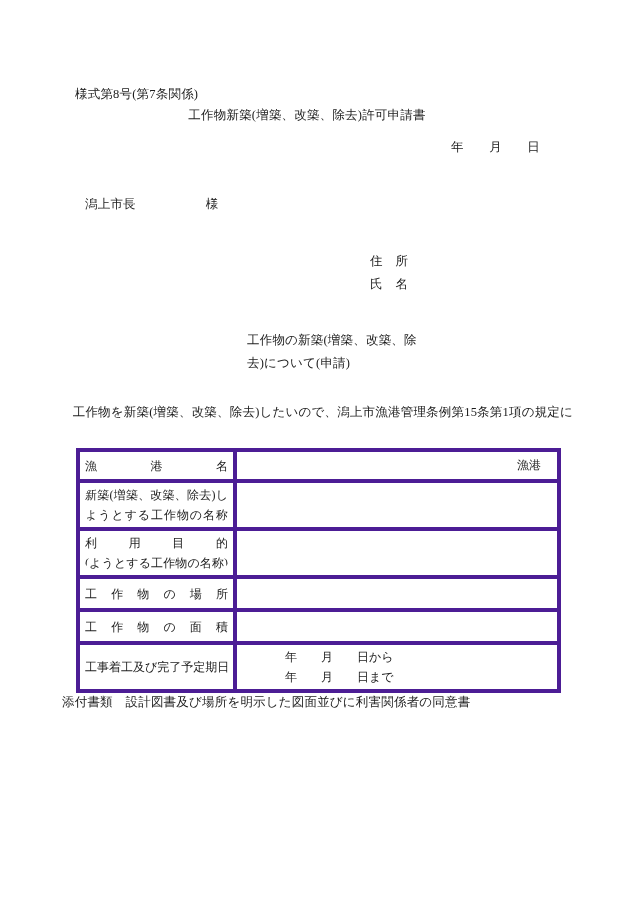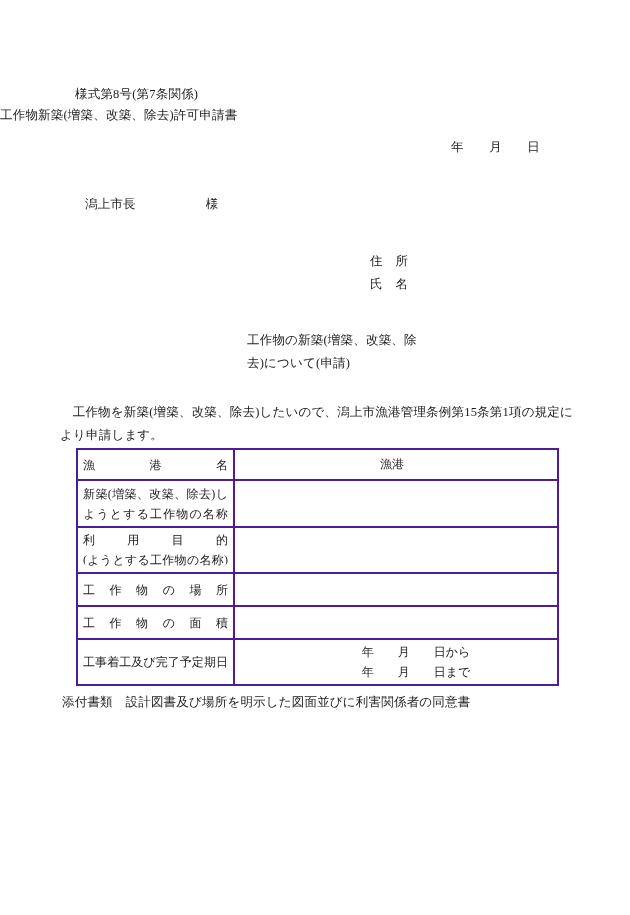--- a/index.html
+++ b/index.html
@@ -11,48 +11,48 @@
     -webkit-font-smoothing: antialiased;
   }
   .page {
     position: relative;
     width: 630px; height: 915px;
     background: #ffffff;
     overflow: hidden;
   }
   .txt { position: absolute; white-space: nowrap; font-size: 12.5px; letter-spacing: 0.2px; }
   .form-number { left: 75px; top: 86px; }
-  .doc-title { left: 0; right: 16px; top: 107px; text-align: left; }
+  .doc-title { left: 0; right: 16px; top: 107px; text-align: center; }
   .date-line { right: 90px; top: 139px; }
   .recipient { left: 85px; top: 196px; }
   .recipient .honorific { display: inline-block; margin-left: 70px; }
   .applicant { left: 370px; top: 250px; line-height: 23px; }
   .applicant div { white-space: nowrap; }
   .subject { left: 247px; top: 329px; line-height: 23px; }
   .subject div { white-space: nowrap; }
   .body-par { left: 60px; top: 401px; line-height: 23px; }
   .body-par div { white-space: nowrap; }
   .attachments { left: 62px; top: 694px; }
 
   table.form-table {
     position: absolute;
     left: 76px; top: 448px;
     border-collapse: collapse;
     table-layout: fixed;
     width: 481px;
   }
   .form-table td {
-    border: 2px solid #4c1d95;
+    border: 4px solid #4c1d95;
     vertical-align: middle;
     font-size: 12px;
     letter-spacing: 0;
     overflow: hidden;
   }
   .form-table td.lbl { width: 157px; padding: 2px 5px; }
-  .form-table td.val { width: 324px; padding: 2px 8px; text-align: center; }
+  .form-table td.val { width: 324px; padding: 2px 8px; }
   .lbl-line {
     text-align: justify;
     text-align-last: justify;
     line-height: 20px;
     white-space: nowrap;
   }
   .val-right { text-align: right; padding-right: 16px !important; }
   .val-dates { padding-left: 48px !important; }
   .val-dates div { line-height: 20px; white-space: nowrap; }
   .h31 { height: 31px; } .h47 { height: 47px; margin-top: 25px; } .h45 { height: 45px; }
@@ -78,21 +78,20 @@
     <div>氏　名</div>
   </div>
 
   <div class="txt subject">
     <div>工作物の新築(増築、改築、除</div>
     <div>去)について(申請)</div>
   </div>
 
   <div class="txt body-par">
     <div>　工作物を新築(増築、改築、除去)したいので、潟上市漁港管理条例第15条第1項の規定に</div>
-    <div>より申請します。</div>
   </div>
 
   <table class="form-table">
     <tbody>
         <tr>
       <td class="lbl h31">
         <div class="lbl-line">漁　港　名</div>
       </td>
       <td class="val val-right h31">
         <span>漁港</span>

